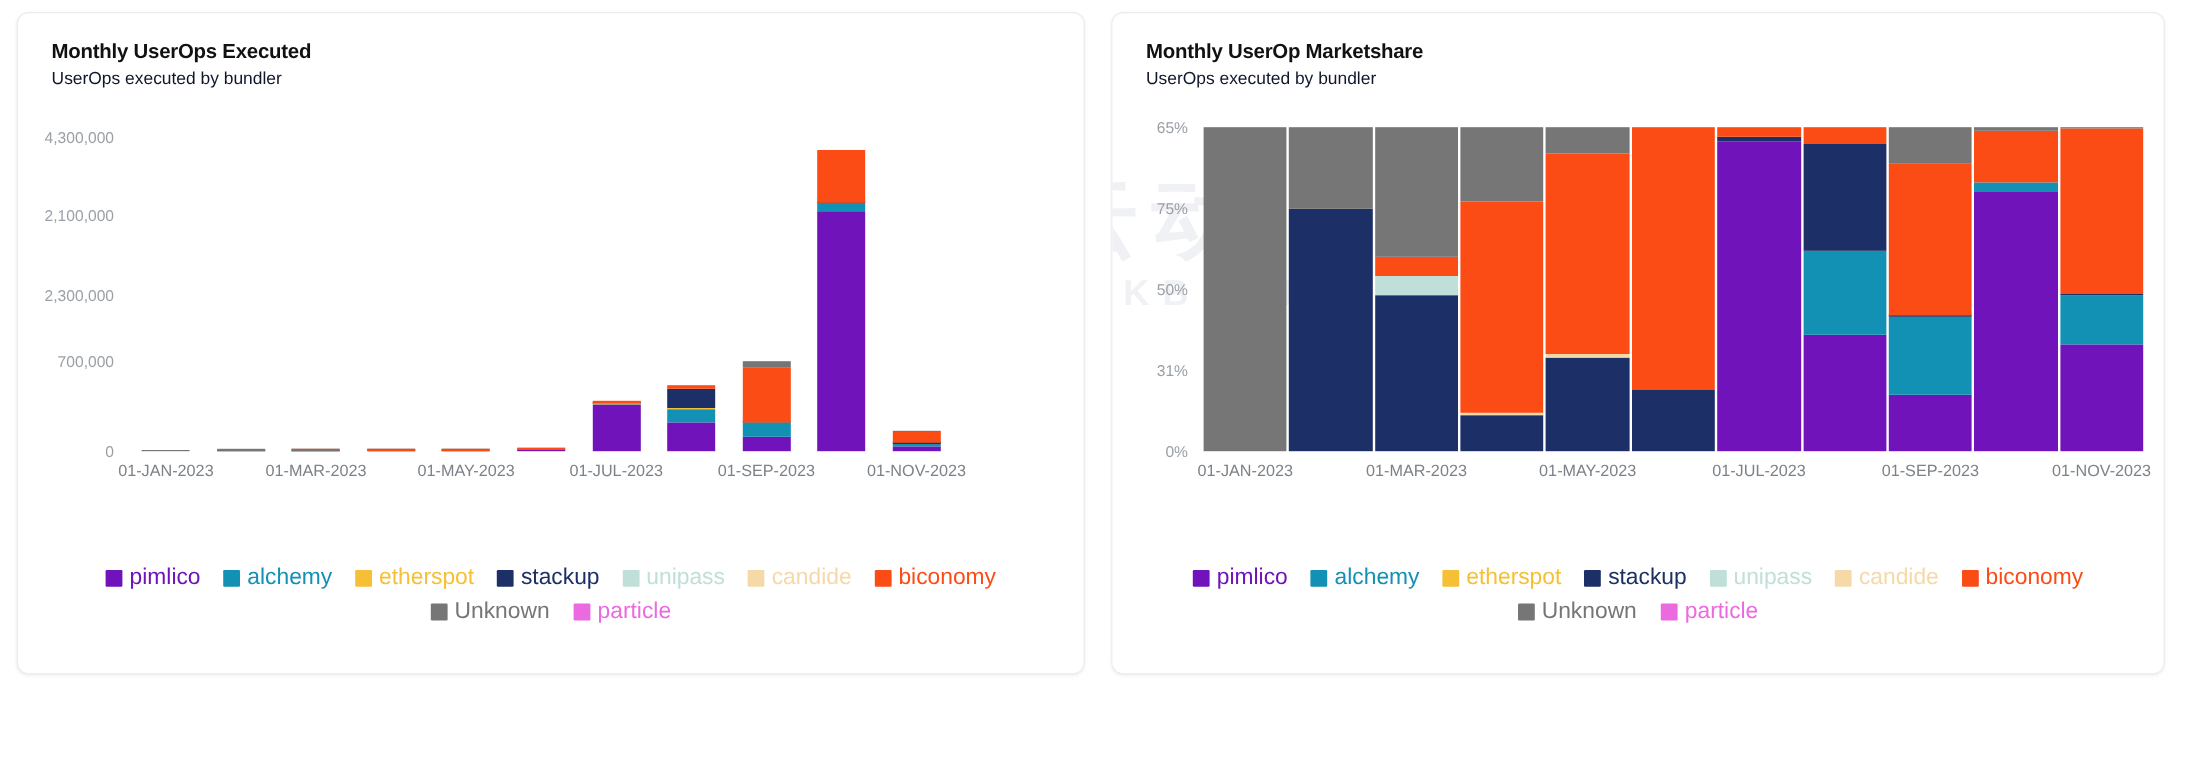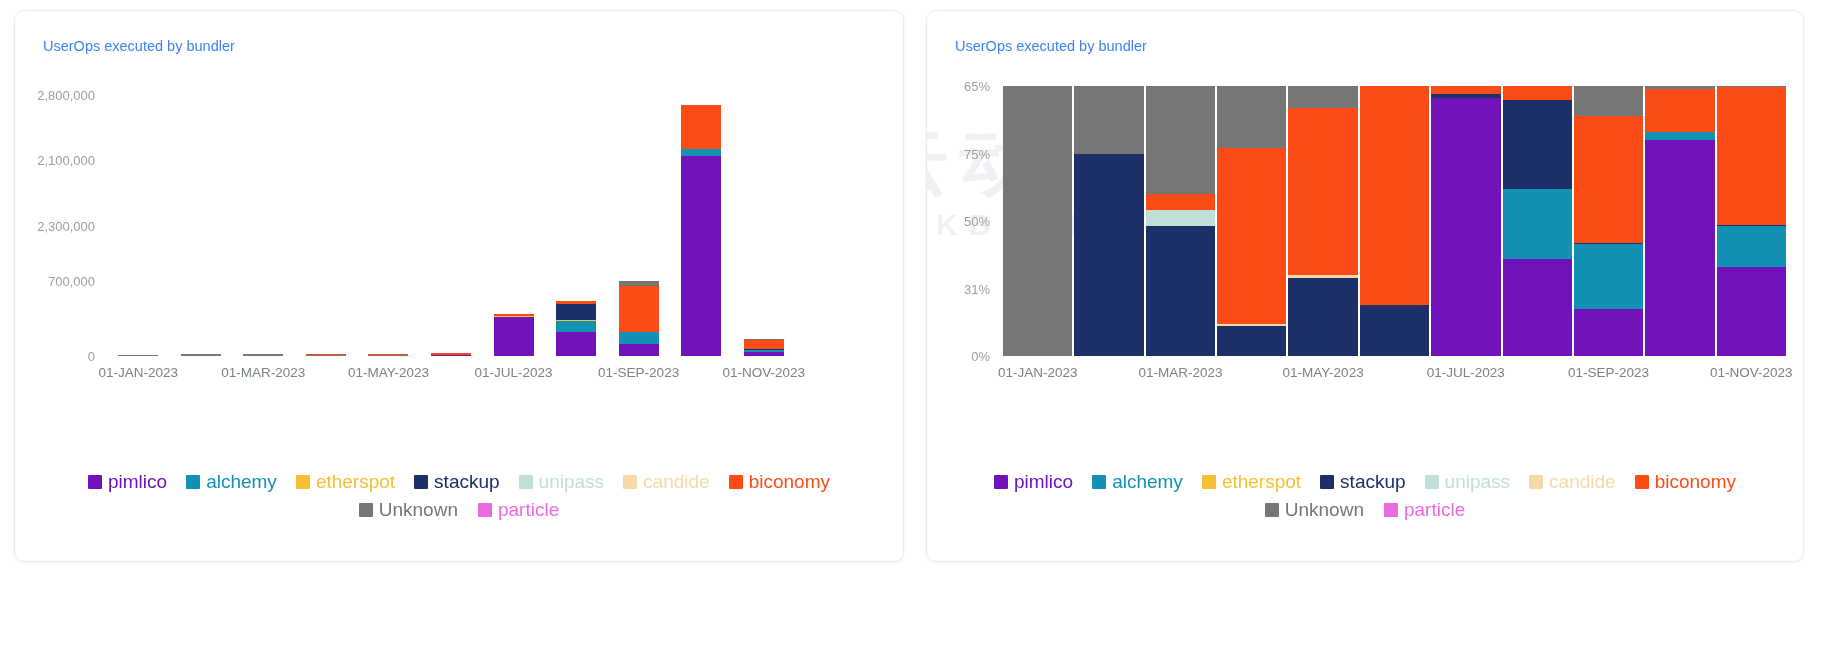--- a/index.html
+++ b/index.html
@@ -19,21 +19,21 @@
   .card{
     background:#fff;border:1px solid #e9ecef;border-radius:10px;
     box-shadow:0 1px 3px rgba(16,24,40,.06);
     box-sizing:border-box;
     height:552px;position:relative;overflow:hidden;
   }
   .card.left{width:890px;}
   .card.right{width:878px;}
   .card-head{padding:22px 0 0 28px;}
   .card-title{font-size:17px;font-weight:bold;color:#111;letter-spacing:-.2px;}
-  .card-sub{font-size:14.5px;color:#3b82f6;margin-top:5px;}
+  .card-sub{font-size:14.5px;color:#0f172a;margin-top:5px;}
 
   
   .chart{position:relative;margin-top:14px;}
   .ytick{
     position:absolute;right:0;transform:translateY(-50%);
     font-size:13px;color:#9aa0a6;white-space:nowrap;text-align:right;
   }
   .xtick{
     position:absolute;transform:translateX(-50%);
     font-size:13.5px;color:#7c8287;white-space:nowrap;
@@ -59,28 +59,29 @@
 </head>
 <body>
 
 <div class="page">
 
 
   <div class="cards">
 
     <div class="card left">
       <div class="card-head">
+        <div class="card-title">Monthly UserOps Executed</div>
         <div class="card-sub">UserOps executed by bundler</div>
       </div>
       <div class="chart" id="chart-left" style="width: 890px; height: 330px;">
           <div class="ytick" style="top: 288px; left: 0px; width: 80px;">0</div>
           <div class="ytick" style="top: 213px; left: 0px; width: 80px;">700,000</div>
           <div class="ytick" style="top: 157.655px; left: 0px; width: 80px;">2,300,000</div>
           <div class="ytick" style="top: 92.4828px; left: 0px; width: 80px;">2,100,000</div>
-          <div class="ytick" style="top: 27.3103px; left: 0px; width: 80px;">2,800,000</div>
+          <div class="ytick" style="top: 27.3103px; left: 0px; width: 80px;">4,300,000</div>
           <div class="bar" style="left: 103.258px; width: 40.0291px; bottom: 42px; height: 270px;">
             <div class="seg" style="background: rgb(118, 118, 118); height: 1.5px; bottom: 0px;"></div>
           </div>
           <div class="bar" style="left: 165.804px; width: 40.0291px; bottom: 42px; height: 270px;">
             <div class="seg" style="background: rgb(28, 47, 102); height: 1.5px; bottom: 0px;"></div>
             <div class="seg" style="background: rgb(118, 118, 118); height: 1.5px; bottom: 0.0931034px;"></div>
           </div>
           <div class="bar" style="left: 228.349px; width: 40.0291px; bottom: 42px; height: 270px;">
             <div class="seg" style="background: rgb(28, 47, 102); height: 1.5px; bottom: 0px;"></div>
             <div class="seg" style="background: rgb(191, 223, 216); height: 1.5px; bottom: 0.232759px;"></div>
@@ -187,20 +188,21 @@
             <div class="legend-item">
               <span class="swatch" style="background: rgb(236, 106, 224);"></span>
               <span style="color: rgb(236, 106, 224);">particle</span>
             </div>
           </div>
         </div>
     </div>
 
     <div class="card right">
       <div class="card-head">
+        <div class="card-title">Monthly UserOp Marketshare</div>
         <div class="card-sub">UserOps executed by bundler</div>
       </div>
       <div class="chart" id="chart-right" style="width: 878px; height: 330px;">
           <div class="wm wm-cjk" style="left: -135px; top: 45px; z-index: 0;">律云动</div>
           <div class="wm wm-txt" style="left: -120px; top: 140px; z-index: 0;">BLOCKBEATS</div>
           <div class="ytick" style="top: 288px; left: 0px; width: 63px; z-index: 3;">0%</div>
           <div class="ytick" style="top: 220.5px; left: 0px; width: 63px; z-index: 3;">31%</div>
           <div class="ytick" style="top: 153px; left: 0px; width: 63px; z-index: 3;">50%</div>
           <div class="ytick" style="top: 85.5px; left: 0px; width: 63px; z-index: 3;">75%</div>
           <div class="ytick" style="top: 18px; left: 0px; width: 63px; z-index: 3;">65%</div>

